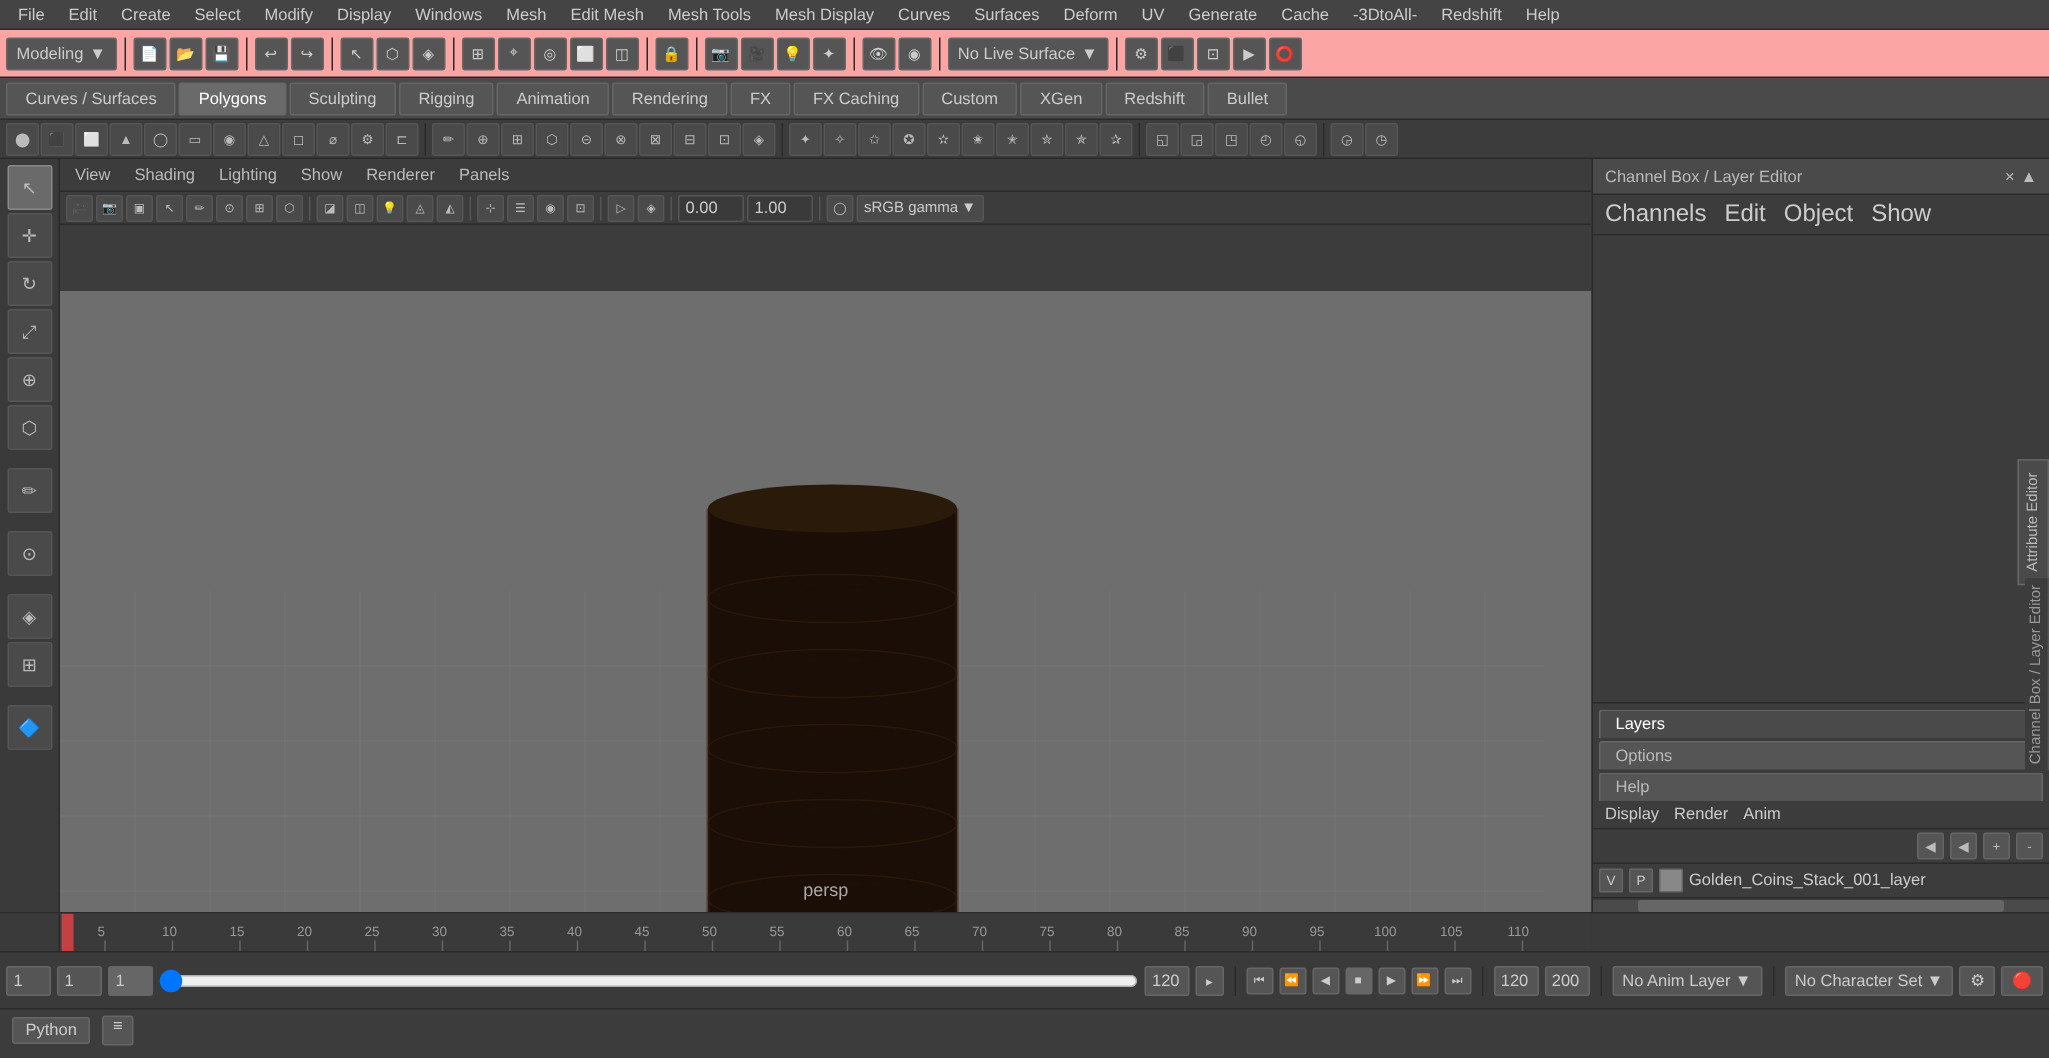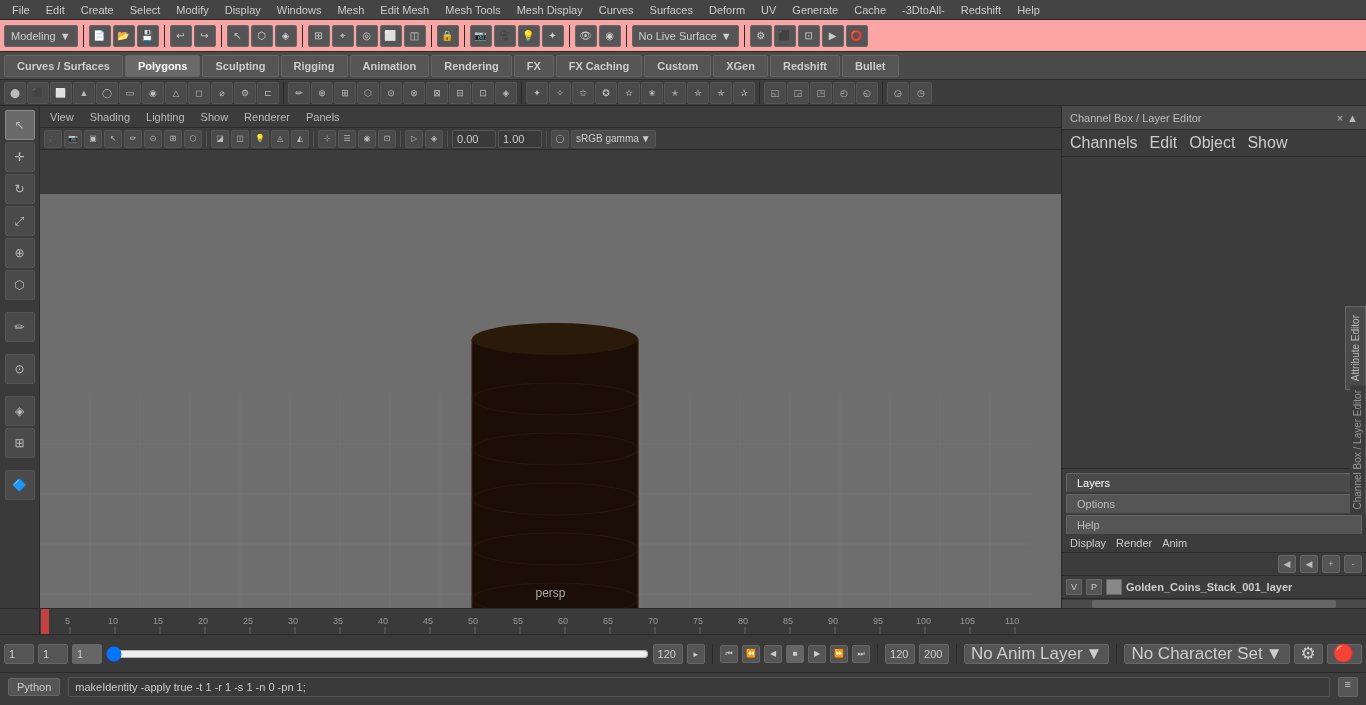--- a/index.html
+++ b/index.html
@@ -68,21 +68,20 @@
     .tab-item {
       height: 22px;
       padding: 0 12px;
       background: #555;
       border: 1px solid #666;
       border-radius: 2px;
       display: flex; align-items: center;
       cursor: pointer;
       font-size: 11px;
       color: #ccc;
-      font-weight: bold;
     }
     .tab-item.active { background: #6a6a6a; color: #fff; }
 
     
     #icon-tool-row {
       height: 26px;
       background: #3c3c3c;
       display: flex;
       align-items: center;
       padding: 0 4px;
@@ -318,21 +317,21 @@
       color: #ccc;
       display: flex; align-items: center;
       min-width: 30px;
     }
     .bc-btn {
       height: 20px;
       background: #555;
       border: 1px solid #666;
       border-radius: 2px;
       padding: 0 6px;
-      font-size: 17px;
+      font-size: 11px;
       color: #ccc;
       display: flex; align-items: center;
       cursor: pointer;
       gap: 3px;
     }
     .bc-sep { width: 1px; height: 20px; background: #2a2a2a; margin: 0 3px; }
 
     
     #status-bar {
       height: 28px;
@@ -802,21 +801,21 @@
         <div class="le-toolbar-btn">◀</div>
         <div class="le-toolbar-btn">◀</div>
         <div class="le-toolbar-btn">+</div>
         <div class="le-toolbar-btn">-</div>
       </div>
 
       <div id="layer-row">
         <div class="layer-vis-btn">V</div>
         <div class="layer-vis-btn">P</div>
         <div class="layer-vis-btn" style="background:#888;"></div>
-        <span style="flex:1; font-size:11px; color:#ccc;font-weight:bold;">Golden_Coins_Stack_001_layer</span>
+        <span style="flex:1; font-size:11px; color:#ccc;">Golden_Coins_Stack_001_layer</span>
       </div>
 
       <div id="layer-scroll">
         <div class="layer-scrollbar">
           <div class="layer-scrollbar-thumb"></div>
         </div>
       </div>
     </div>
 
     <div id="attr-editor-tab">
@@ -928,17 +927,14 @@
     <span>No Character Set</span>
     <span>▼</span>
   </div>
 
   <div class="bc-btn">⚙</div>
   <div class="bc-btn">🔴</div>
 </div>
 
 <div id="status-bar">
   <div id="python-label">Python</div>
-  <div id="command-line">
-    <span>makeIdentity -apply true -t 1 -r 1 -s 1 -n 0 -pn 1;</span>
-  </div>
   <div id="help-line-btn">≡</div>
 </div>
 
 </body></html>

